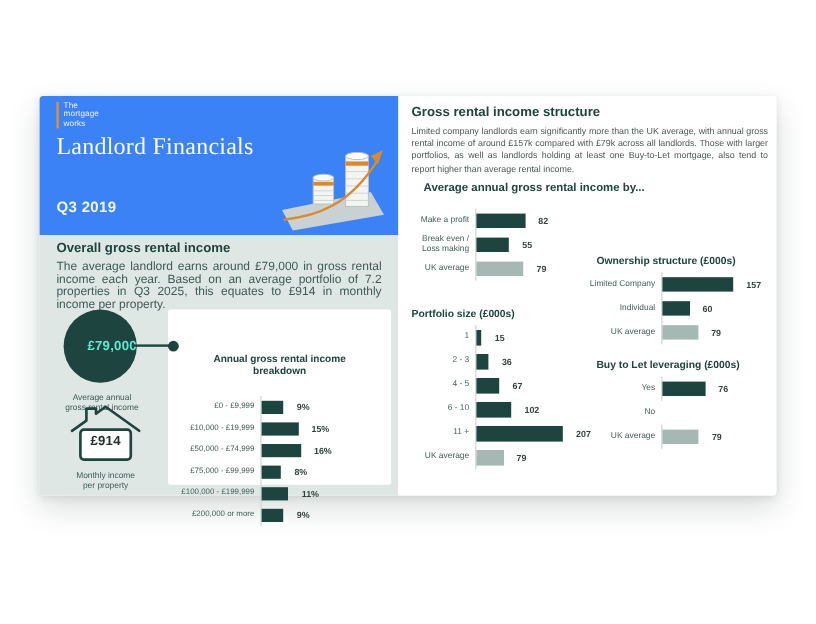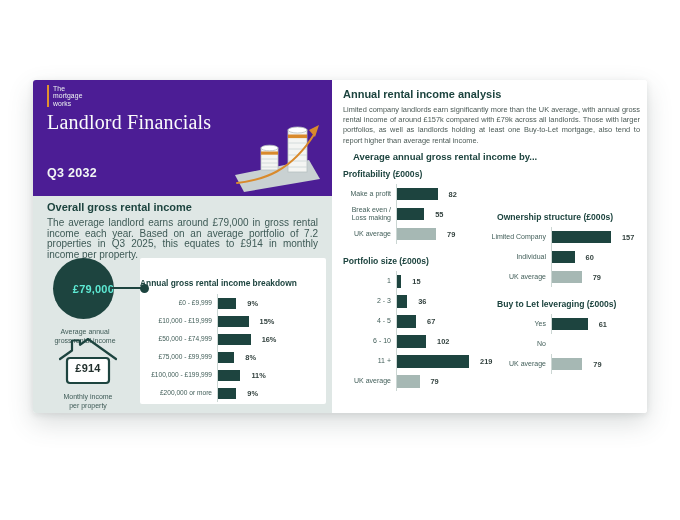--- a/index.html
+++ b/index.html
@@ -48,21 +48,21 @@
   .stat-caption{position:absolute;width:104px;text-align:center;font-size:7px;line-height:9px;color:#3e5a56;}
   .cap-circle{left:0;top:131px;}
   .cap-house{left:3px;top:196px;}
   .house{position:absolute;left:24px;top:136px;width:62px;height:56px;}
   .house-value{position:absolute;left:0;right:0;top:30px;text-align:center;
     font-size:11px;font-weight:700;color:#22302d;letter-spacing:.2px;}
   .breakdown-box{
     position:absolute;left:107px;top:62px;width:186px;height:146px;
     background:#ffffff;border-radius:2px;z-index:1;
   }
-  .breakdown-title{margin:0;padding-top:20px;text-align:left;font-size:8.4px;color:#1d443f;}
+  .breakdown-title{margin:16px;padding-top:20px;text-align:center;font-size:8.4px;color:#1d443f;}
   
   .analysis{position:absolute;left:299px;top:0;width:315px;height:333px;background:#ffffff;border-radius:0 3px 3px 0;}
   .analysis-heading{position:absolute;left:11px;top:8px;margin:0;font-size:11px;color:#1d443f;}
   .analysis-body{position:absolute;left:11px;top:25px;width:297px;margin:0;
     font-size:7.4px;line-height:10.2px;color:#4a5955;text-align:justify;}
   .analysis-subheading{position:absolute;left:21px;top:71px;margin:0;font-size:9.5px;color:#1d443f;}
   .chart-block{position:absolute;}
   .cb1{left:11px;top:89px;width:148px;}
   .cb2{left:152px;top:89px;width:160px;}
   .cb3{left:11px;top:176px;width:148px;}
@@ -81,31 +81,31 @@
   .c-breakdown{margin-top:6px;padding:0 4px;--labelw:68px;--rowh:18px;--barh:11px;--labelfs:6.6px;}
   .c-side{--labelw:48px;--rowh:20px;--barh:12px;}
   .c-side.wide{--labelw:62px;}
   .c-portfolio{--labelw:48px;--rowh:20px;--barh:13px;}
 </style>
 </head>
 <body>
 
 <div class="card">
 
-  <header class="masthead" style="background: #4c1d95;">
+  <header class="masthead" style="background: #3b82f6;">
     <div class="logo">
       <div class="logo-bar" style="background: rgb(224, 146, 47);"></div>
       <div class="logo-text">
         <div>The</div>
         <div>mortgage</div>
         <div>works</div>
       </div>
     </div>
     <h1 class="title">Landlord Financials</h1>
-    <div class="period">Q3 2032</div>
+    <div class="period">Q3 2019</div>
     <svg class="illus" width="96" height="76" viewBox="0 0 96 76">
       <polygon points="4,57 78,42 89,61 13,74" fill="#c9d1d2"></polygon>
       <g>
         <rect x="30" y="30" width="17" height="22" fill="#f4f5f3" stroke="#b7c0c1" stroke-width="0.8"></rect>
         <rect x="30" y="33.5" width="17" height="3.2" fill="#d98a2c"></rect>
         <line x1="30" y1="41" x2="47" y2="41" stroke="#ccd4d4" stroke-width="0.8"></line>
         <line x1="30" y1="45" x2="47" y2="45" stroke="#ccd4d4" stroke-width="0.8"></line>
         <line x1="30" y1="49" x2="47" y2="49" stroke="#ccd4d4" stroke-width="0.8"></line>
         <ellipse cx="38.5" cy="30" rx="8.5" ry="2.8" fill="#ffffff" stroke="#b7c0c1" stroke-width="0.8"></ellipse>
       </g>
@@ -195,26 +195,25 @@
             <div class="bar-track">
               <div class="bar" style="width: 17.6471%; background: rgb(29, 68, 63);"></div>
               <div class="bar-value">9%</div>
             </div>
           </div>
         </div>
     </div>
   </section>
 
   <section class="analysis">
-    <h2 class="analysis-heading">Annual rental income analysis</h2>
+    <h2 class="analysis-heading">Gross rental income structure</h2>
     <p class="analysis-body">Limited company landlords earn significantly more than the UK average, with annual gross rental income of around £157k compared with £79k across all landlords. Those with larger portfolios, as well as landlords holding at least one Buy-to-Let mortgage, also tend to report higher than average rental income.</p>
     <h3 class="analysis-subheading">Average annual gross rental income by...</h3>
 
     <div class="chart-block cb1">
-      <h4>Profitability (£000s)</h4>
       <div class="chart c-side">
           <div class="bar-row">
             <div class="bar-label">Make a profit</div>
             <div class="bar-track">
               <div class="bar" style="width: 43.1579%; background: rgb(29, 68, 63);"></div>
               <div class="bar-value">82</div>
             </div>
           </div>
           <div class="bar-row">
             <div class="bar-label">Break even /<br>Loss making</div>
@@ -288,41 +287,41 @@
             <div class="bar-label">6 - 10</div>
             <div class="bar-track">
               <div class="bar" style="width: 30.9091%; background: rgb(29, 68, 63);"></div>
               <div class="bar-value">102</div>
             </div>
           </div>
           <div class="bar-row">
             <div class="bar-label">11 +</div>
             <div class="bar-track">
               <div class="bar" style="width: 76.6667%; background: rgb(29, 68, 63);"></div>
-              <div class="bar-value">219</div>
+              <div class="bar-value">207</div>
             </div>
           </div>
           <div class="bar-row">
             <div class="bar-label">UK average</div>
             <div class="bar-track">
               <div class="bar muted" style="width: 23.9394%; background: rgb(166, 184, 180);"></div>
               <div class="bar-value">79</div>
             </div>
           </div>
         </div>
     </div>
 
     <div class="chart-block cb4">
       <h4>Buy to Let leveraging (£000s)</h4>
       <div class="chart c-side wide">
           <div class="bar-row">
             <div class="bar-label">Yes</div>
             <div class="bar-track">
               <div class="bar" style="width: 38.75%; background: rgb(29, 68, 63);"></div>
-              <div class="bar-value">61</div>
+              <div class="bar-value">76</div>
             </div>
           </div>
           <div class="bar-row">
             <div class="bar-label">No</div>
           </div>
           <div class="bar-row">
             <div class="bar-label">UK average</div>
             <div class="bar-track">
               <div class="bar muted" style="width: 32.9167%; background: rgb(166, 184, 180);"></div>
               <div class="bar-value">79</div>

